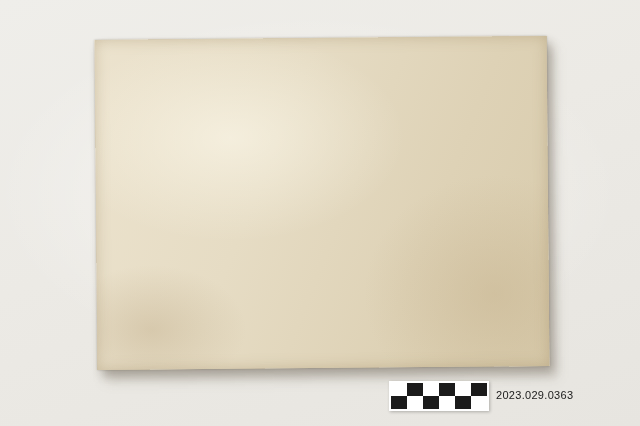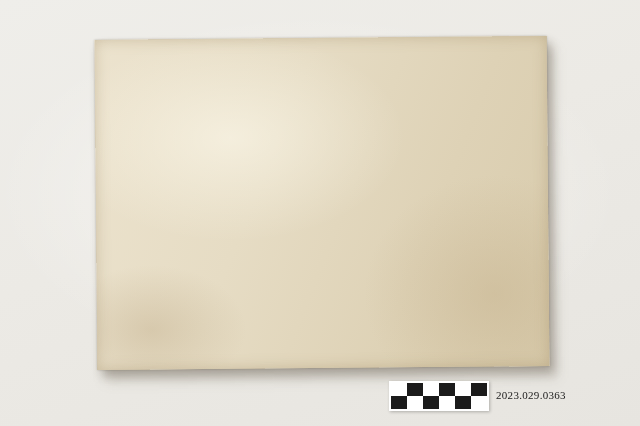--- a/index.html
+++ b/index.html
@@ -231,21 +231,21 @@
     display: flex;
     flex: 1;
   }
   .checker-cell { flex: 1; }
   .id-label {
     position: absolute;
     left: 496px;
     top: 389px;
     font-size: 11px;
     color: #1a1a1a;
-    font-family: Liberation Serif, serif;
+    font-family: Liberation Sans, sans-serif;
     letter-spacing: 0.3px;
   }
 
   
   .sheet-shadow {
     position: absolute;
     left: 104px;
     top: 50px;
     width: 452px;
     height: 330px;

